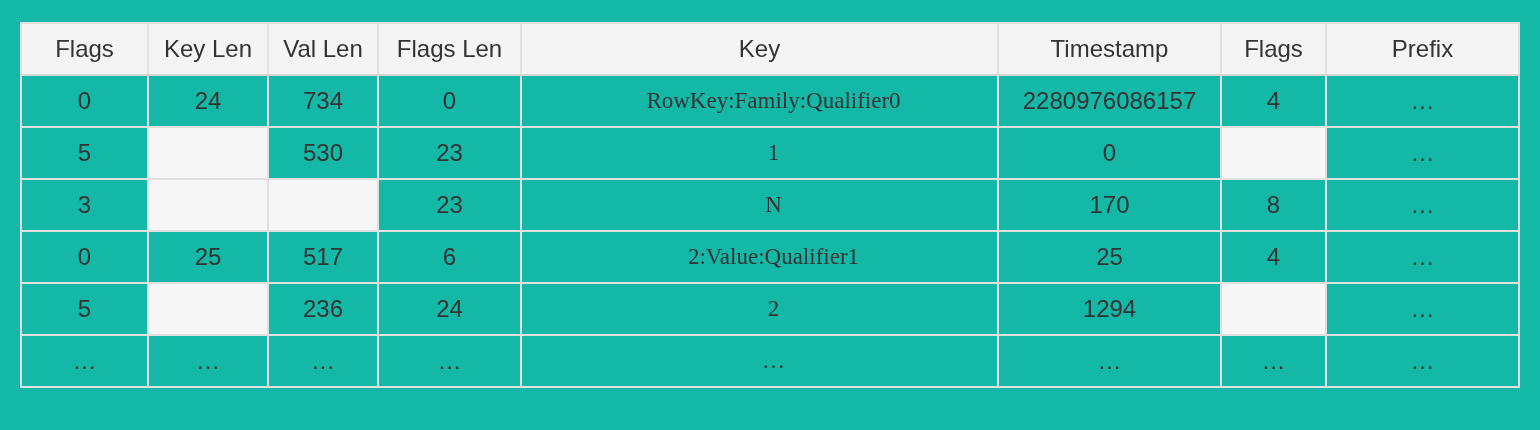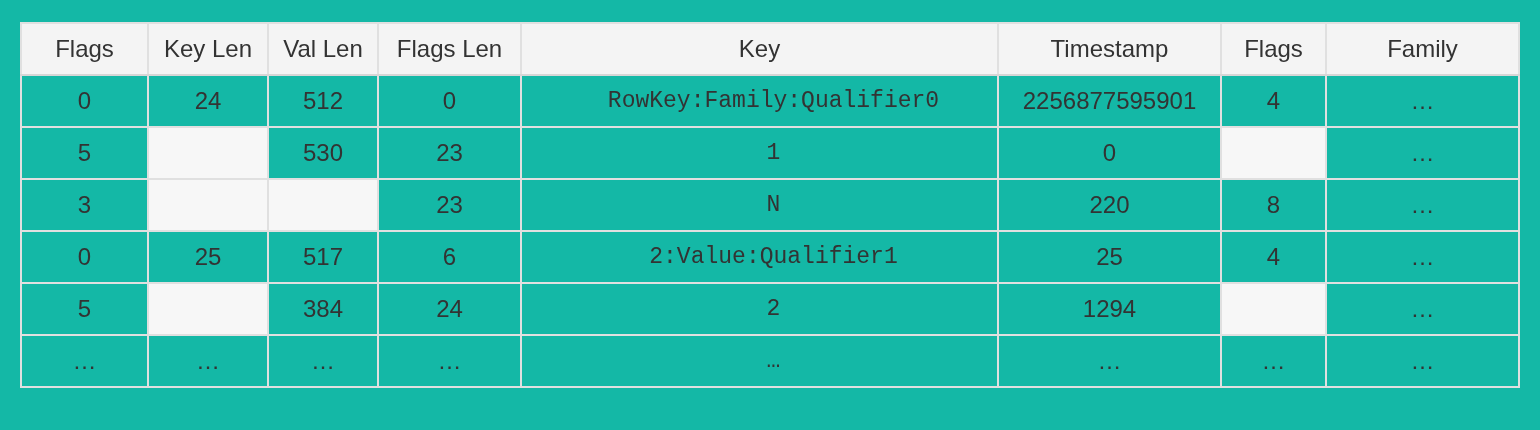--- a/index.html
+++ b/index.html
@@ -41,21 +41,21 @@
     overflow: hidden;
   }
   thead th {
     background: var(--header-bg, #f4f4f4);
     border-bottom-color: var(--border-strong, #d6d6d6);
   }
   td.empty {
     background: var(--empty-cell-bg, #f7f7f7);
   }
   td.mono {
-    font-family: Liberation Mono, monospace;
+    font-family: Liberation Serif, serif;
     font-size: 23px;
     padding-left: 36px;
   }
 </style>
 </head>
 <body>
 
 <div class="page">
   <div class="table-wrap">
     <table class="data-table">
@@ -71,68 +71,68 @@
       </colgroup>
       <thead>
         <tr>
             <th>Flags</th>
             <th>Key Len</th>
             <th>Val Len</th>
             <th>Flags Len</th>
             <th>Key</th>
             <th>Timestamp</th>
             <th>Flags</th>
-            <th>Family</th>
+            <th>Prefix</th>
           </tr>
       </thead>
       <tbody>
           <tr>
             <td>0</td>
             <td>24</td>
-            <td>512</td>
+            <td>734</td>
             <td>0</td>
             <td class="mono">RowKey:Family:Qualifier0</td>
-            <td>2256877595901</td>
+            <td>2280976086157</td>
             <td>4</td>
             <td>…</td>
           </tr>
           <tr>
             <td>5</td>
             <td class="empty"></td>
             <td>530</td>
             <td>23</td>
             <td class="mono">1</td>
             <td>0</td>
             <td class="empty"></td>
             <td>…</td>
           </tr>
           <tr>
             <td>3</td>
             <td class="empty"></td>
             <td class="empty"></td>
             <td>23</td>
             <td class="mono">N</td>
-            <td>220</td>
+            <td>170</td>
             <td>8</td>
             <td>…</td>
           </tr>
           <tr>
             <td>0</td>
             <td>25</td>
             <td>517</td>
             <td>6</td>
             <td class="mono">2:Value:Qualifier1</td>
             <td>25</td>
             <td>4</td>
             <td>…</td>
           </tr>
           <tr>
             <td>5</td>
             <td class="empty"></td>
-            <td>384</td>
+            <td>236</td>
             <td>24</td>
             <td class="mono">2</td>
             <td>1294</td>
             <td class="empty"></td>
             <td>…</td>
           </tr>
           <tr>
             <td>…</td>
             <td>…</td>
             <td>…</td>

